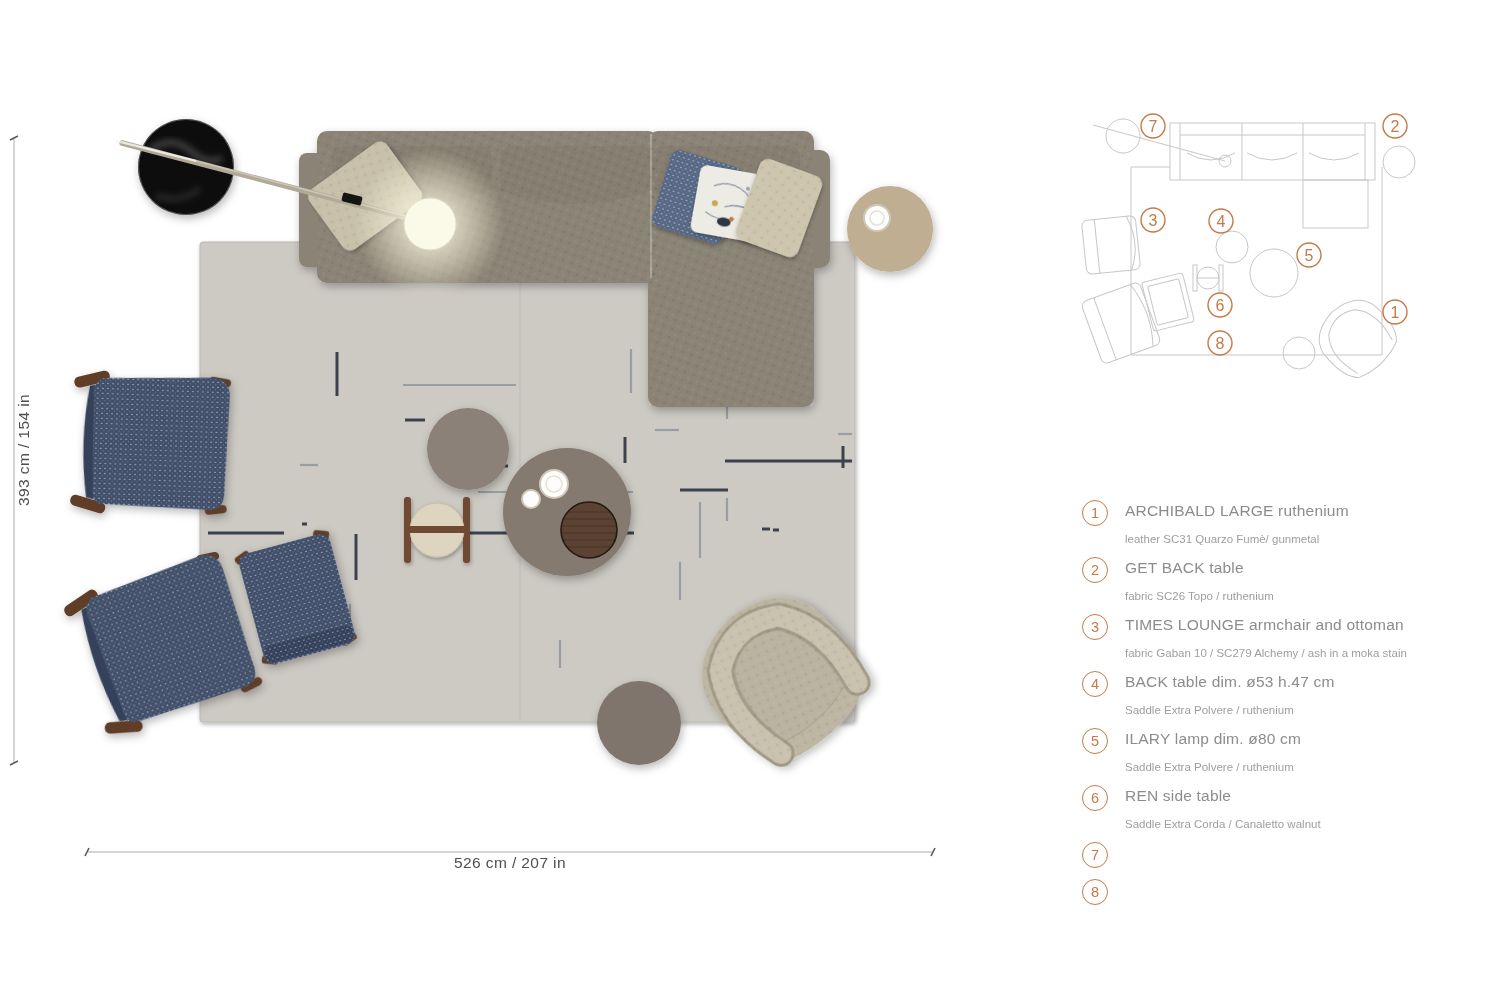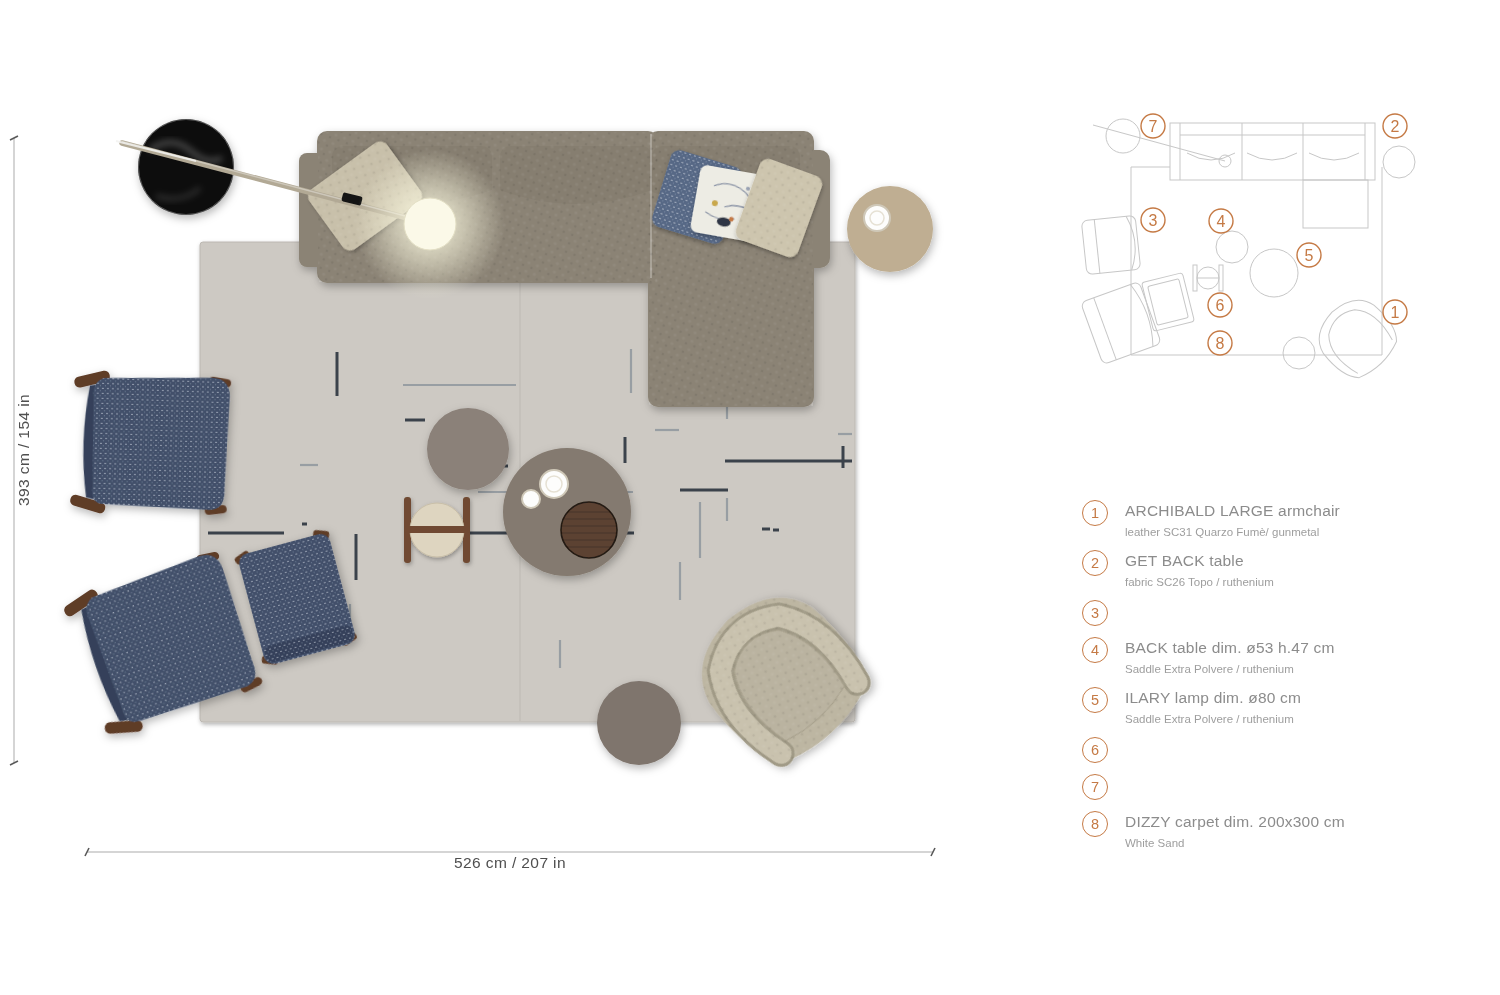--- a/index.html
+++ b/index.html
@@ -39,21 +39,21 @@
   .mm-w{fill:#fff;stroke:var(--minimap-line);stroke-width:1;}
   .co-c{fill:#fff;stroke:var(--accent);stroke-width:1.4;}
   .co-t{fill:var(--accent);font-size:16px;text-anchor:middle;}
   
   .legend{position:absolute;left:1082px;top:502px;width:410px;}
   .legend-item{display:flex;gap:17px;margin-bottom:13px;align-items:flex-start;}
   .legend-num{flex:0 0 24px;width:24px;height:24px;border:1.5px solid var(--accent);
               border-radius:50%;color:var(--accent);font-size:14.5px;display:flex;
               align-items:center;justify-content:center;margin-top:-2px;}
   .legend-title{font-size:15.5px;color:var(--legend-title);letter-spacing:.2px;line-height:18px;}
-  .legend-sub{font-size:11.5px;color:var(--legend-sub);line-height:14px;margin-top:5px;}
+  .legend-sub{font-size:11.5px;color:var(--legend-sub);line-height:14px;margin-top:12px;}
 </style>
 </head>
 <body>
 
 <div class="stage">
 
   <svg class="main-plan" width="960" height="995" viewBox="0 0 960 995">
     <defs>
       <filter id="sh" x="-40%" y="-40%" width="180%" height="180%">
         <feDropShadow dx="1.5" dy="3.5" stdDeviation="4" flood-color="#000" flood-opacity="0.28"></feDropShadow>
@@ -348,55 +348,59 @@
         <circle class="co-c" r="12"></circle>
           <text class="co-t" y="5.5">8</text>
         </g>
     </g>
   </svg>
 
   <div class="legend">
     <div class="legend-item">
       <div class="legend-num">1</div>
       <div>
-          <div class="legend-title">ARCHIBALD LARGE armchair</div>
+          <div class="legend-title">ARCHIBALD LARGE ruthenium</div>
            <div class="legend-sub">leather SC31 Quarzo Fumè/ gunmetal</div>
         </div>
     </div>
     <div class="legend-item">
       <div class="legend-num">2</div>
       <div>
           <div class="legend-title">GET BACK table</div>
            <div class="legend-sub">fabric SC26 Topo / ruthenium</div>
         </div>
     </div>
     <div class="legend-item">
       <div class="legend-num">3</div>
+      <div>
+          <div class="legend-title">TIMES LOUNGE armchair and ottoman</div>
+           <div class="legend-sub">fabric Gaban 10 / SC279 Alchemy / ash in a moka stain</div>
+        </div>
     </div>
     <div class="legend-item">
       <div class="legend-num">4</div>
       <div>
           <div class="legend-title">BACK table dim. ø53 h.47 cm</div>
            <div class="legend-sub">Saddle Extra Polvere / ruthenium</div>
         </div>
     </div>
     <div class="legend-item">
       <div class="legend-num">5</div>
       <div>
           <div class="legend-title">ILARY lamp dim. ø80 cm</div>
            <div class="legend-sub">Saddle Extra Polvere / ruthenium</div>
         </div>
     </div>
     <div class="legend-item">
       <div class="legend-num">6</div>
+      <div>
+          <div class="legend-title">REN side table</div>
+           <div class="legend-sub">Saddle Extra Corda / Canaletto walnut</div>
+        </div>
     </div>
     <div class="legend-item">
       <div class="legend-num">7</div>
     </div>
     <div class="legend-item">
       <div class="legend-num">8</div>
-      <div>
-          <div class="legend-title">DIZZY carpet dim. 200x300 cm</div>
-           <div class="legend-sub">White Sand</div>
-        </div>
     </div>
   </div>
 </div>
 
 </body></html>

